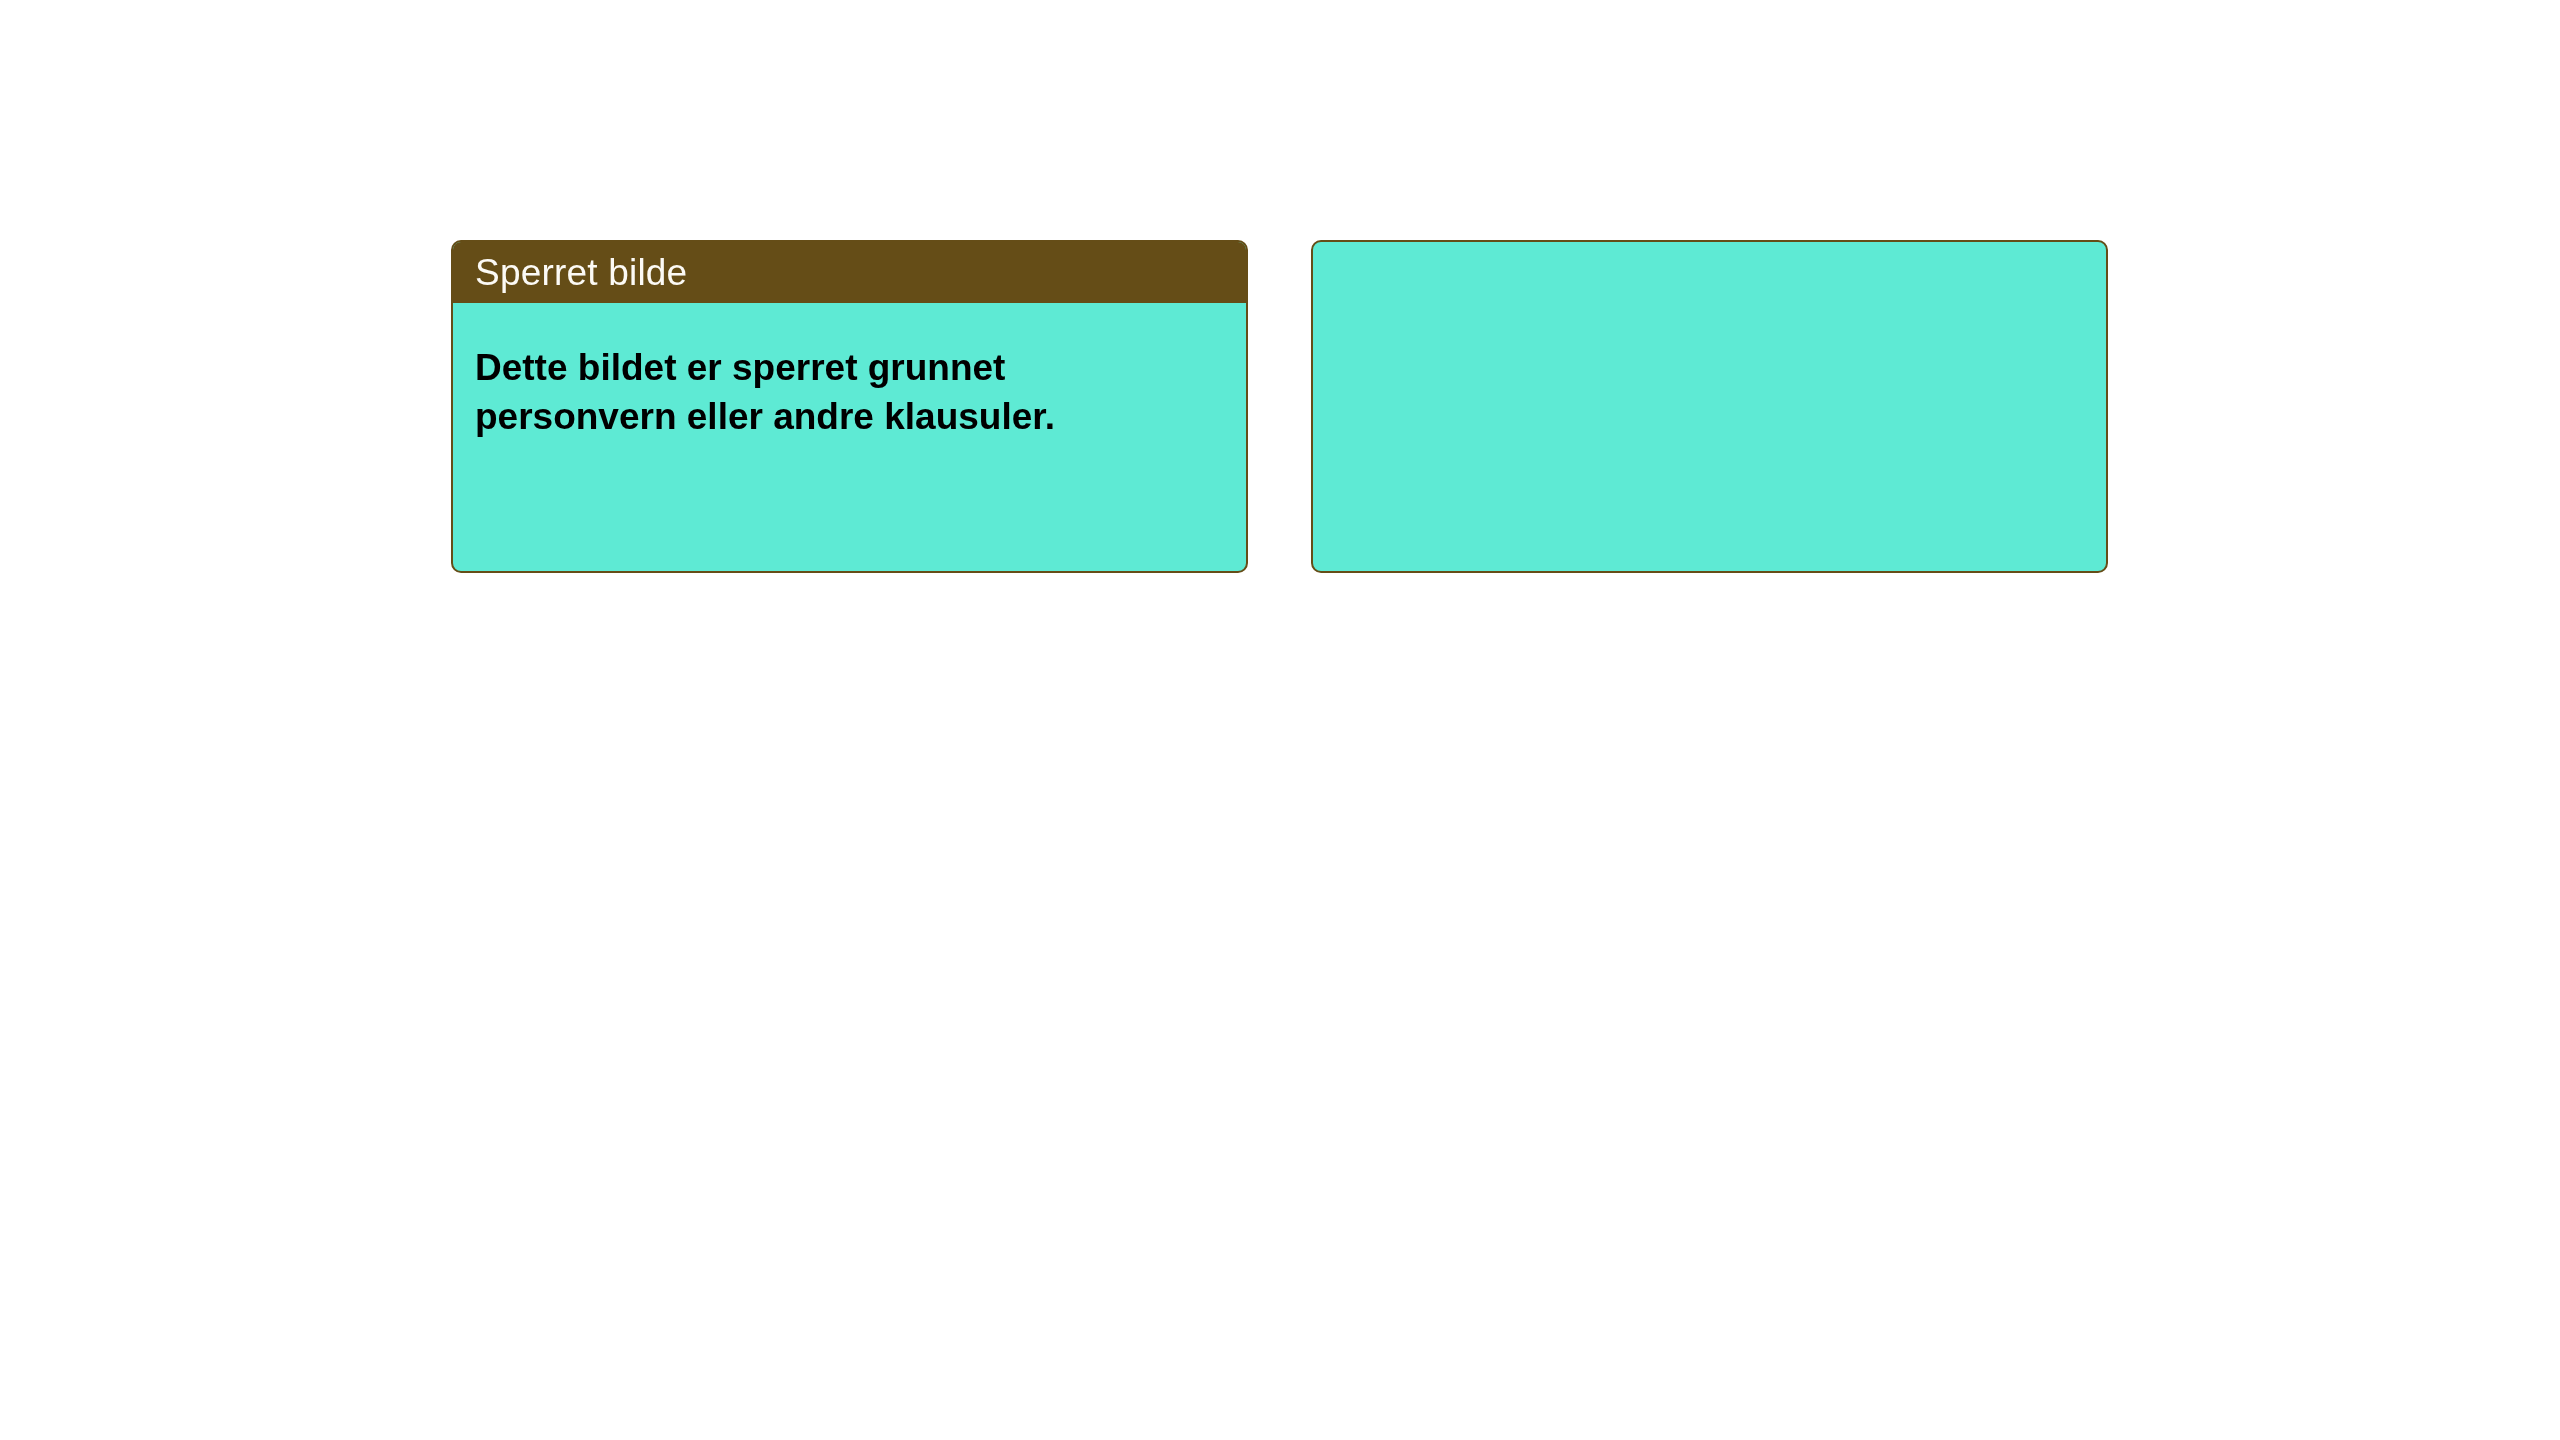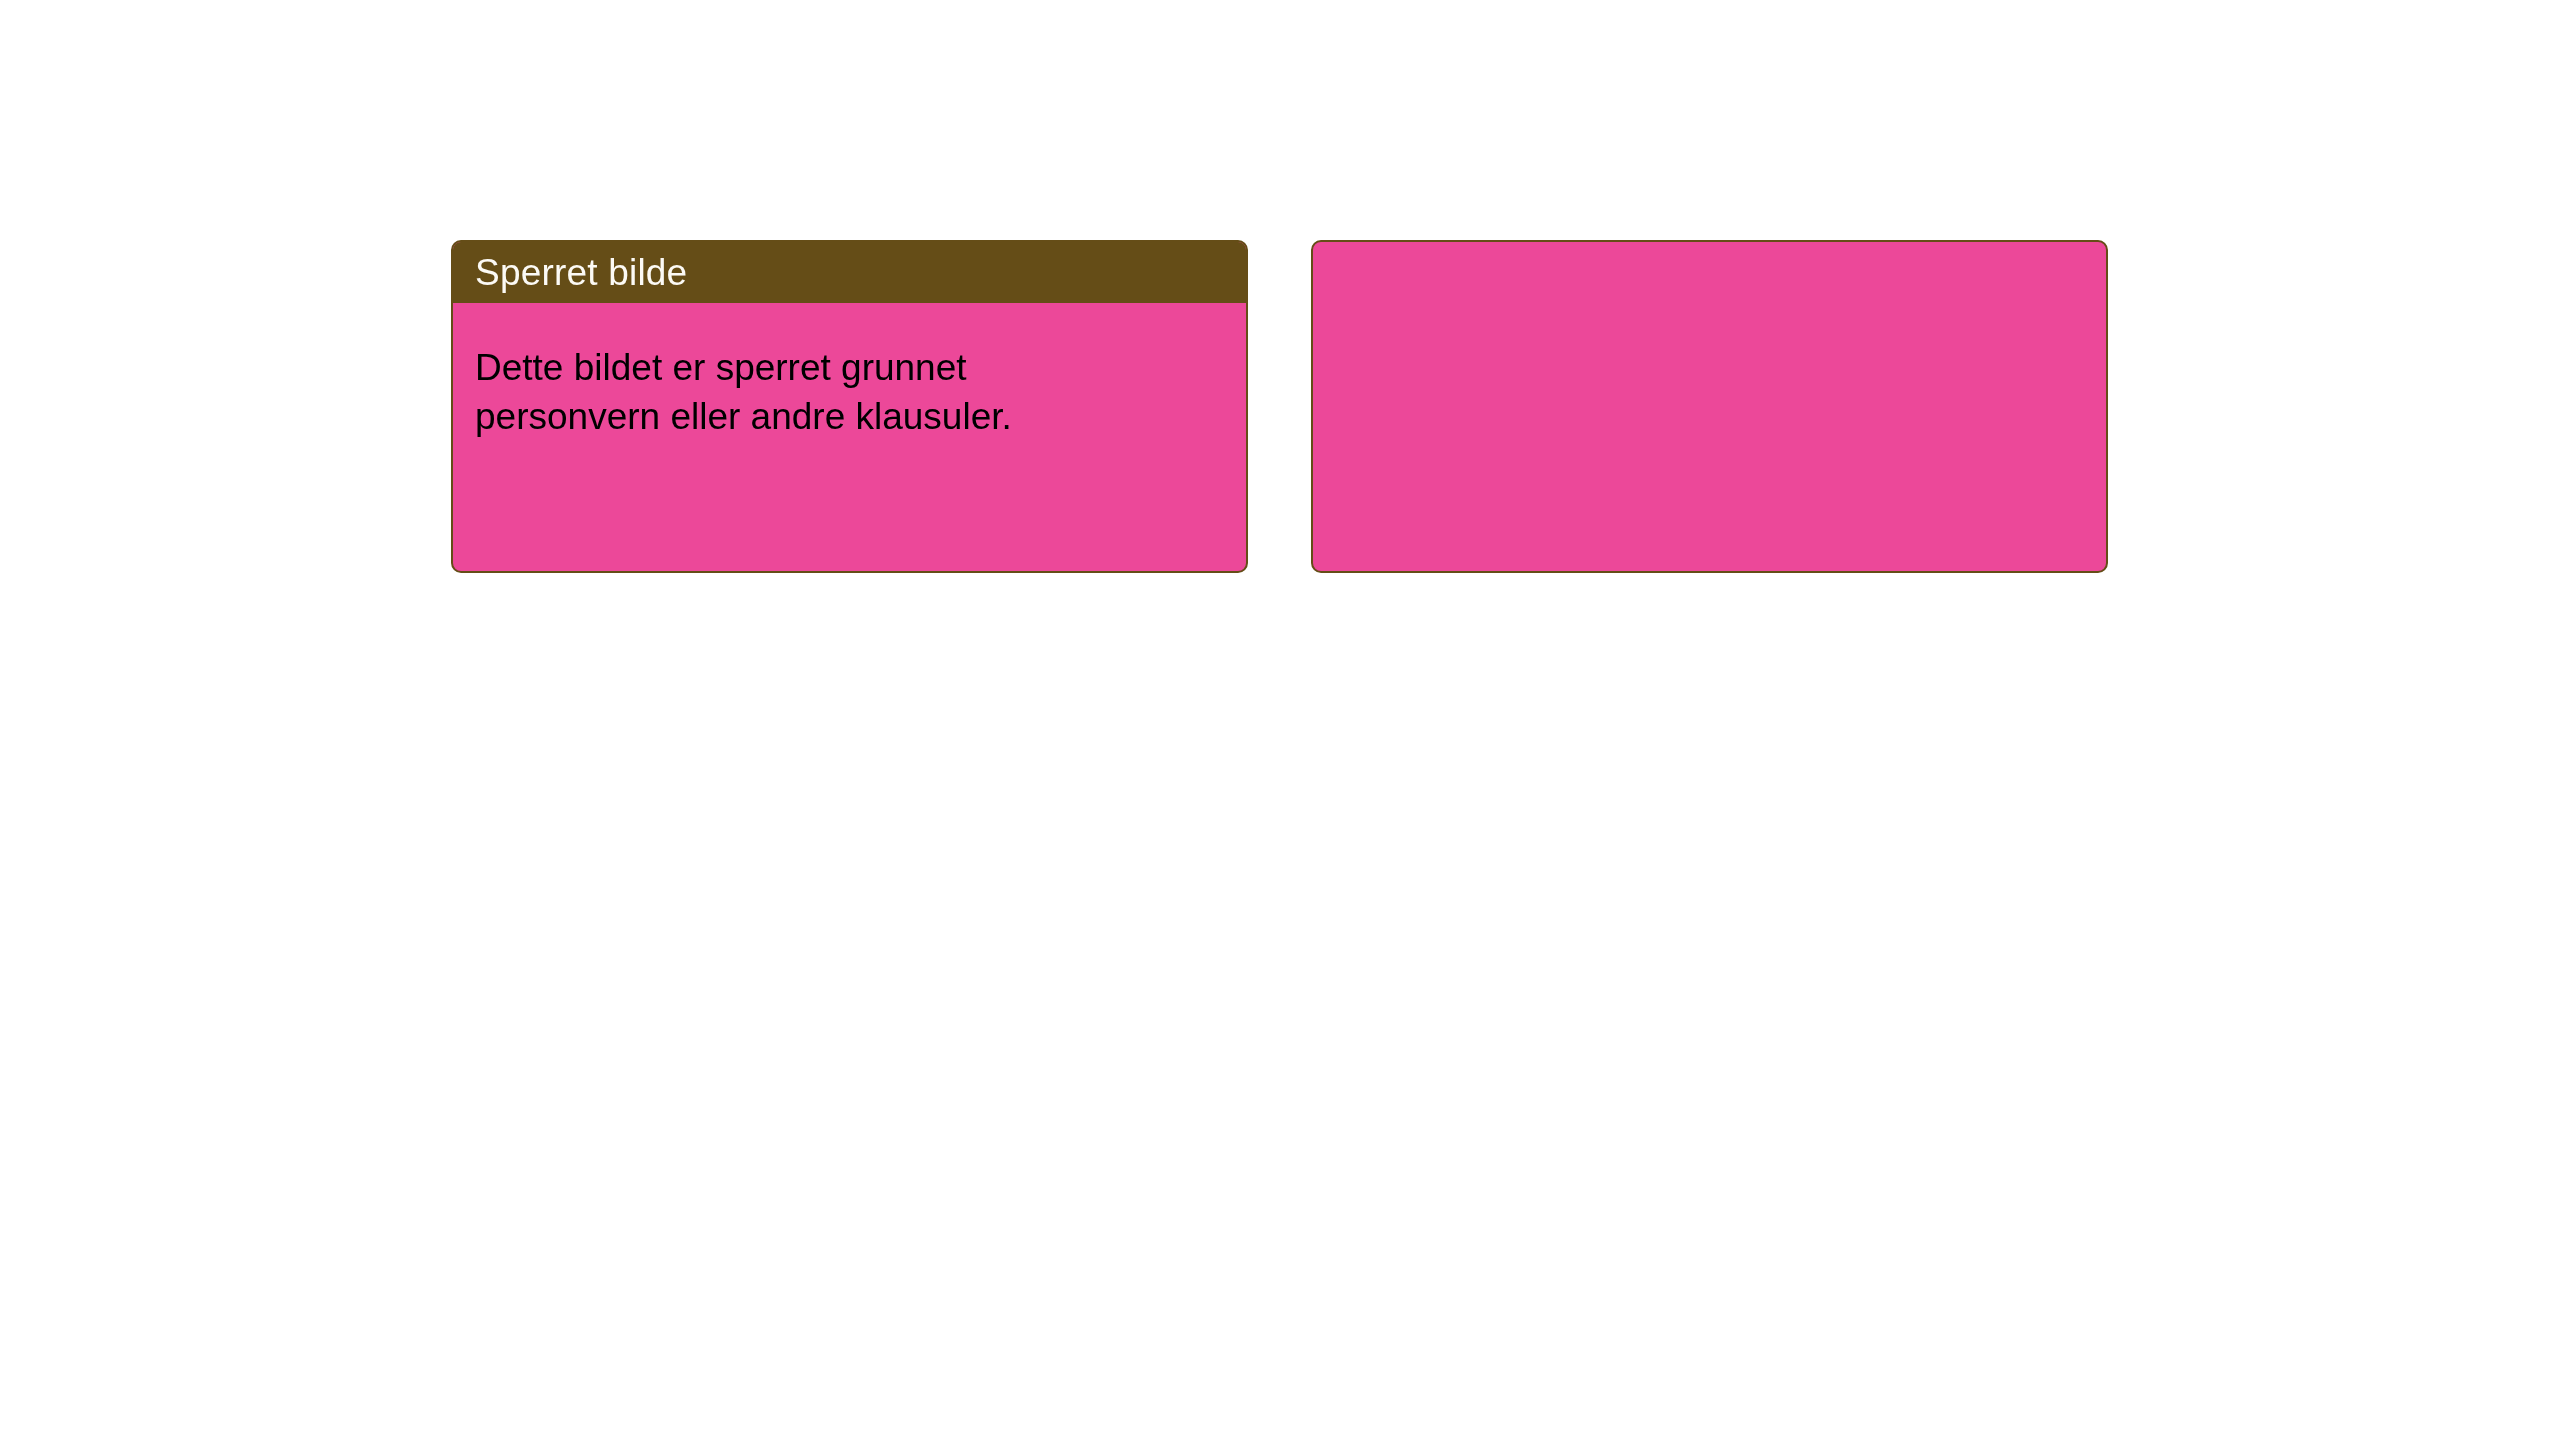--- a/index.html
+++ b/index.html
@@ -13,21 +13,21 @@
     overflow: hidden;
     background: var(--page-bg, #ffffff);
     font-family: "Liberation Sans", sans-serif;
   }
   .card {
     position: absolute;
     top: 240px;
     width: 797px;
     height: 333px;
     box-sizing: border-box;
-    background: #ec4899;
+    background: #5eead4;
     border: 2px solid var(--border, #654D17);
     border-radius: 10px;
     overflow: hidden;
   }
   .card--left  { left: 451px; }
   .card--right { left: 1311px; }
   .card__header {
     background: var(--header-bg, #654D17);
     height: 61px;
     display: flex;
@@ -39,20 +39,21 @@
     font-size: 37px;
     line-height: 1;
     letter-spacing: 0.2px;
   }
   .card__body {
     padding: 40px 36px 24px 22px;
     font-size: 37px;
     line-height: 49px;
     color: var(--body-text, #000000);
     white-space: pre-line;
+    font-weight: bold;
   }
 </style>
 </head>
 <body>
 
 <div class="card card--left">
   <div class="card__header">
     <span class="card__title">Sperret bilde</span>
   </div>
   <div class="card__body">Dette bildet er sperret grunnet

